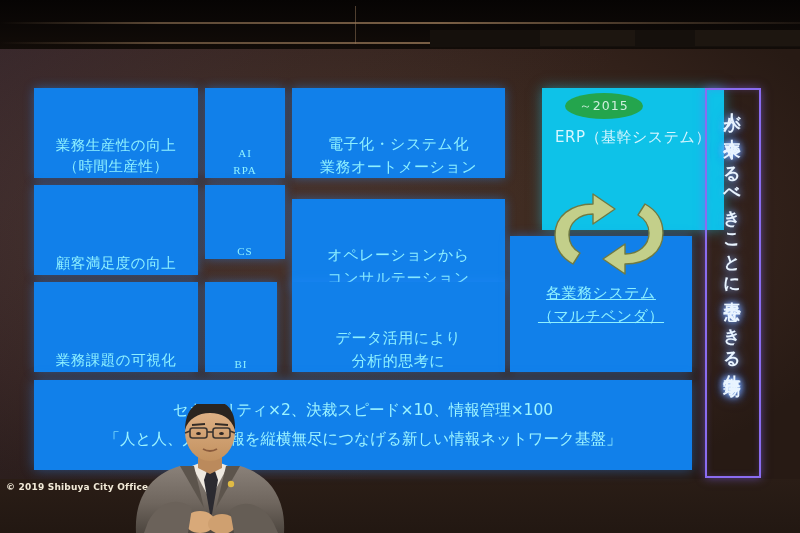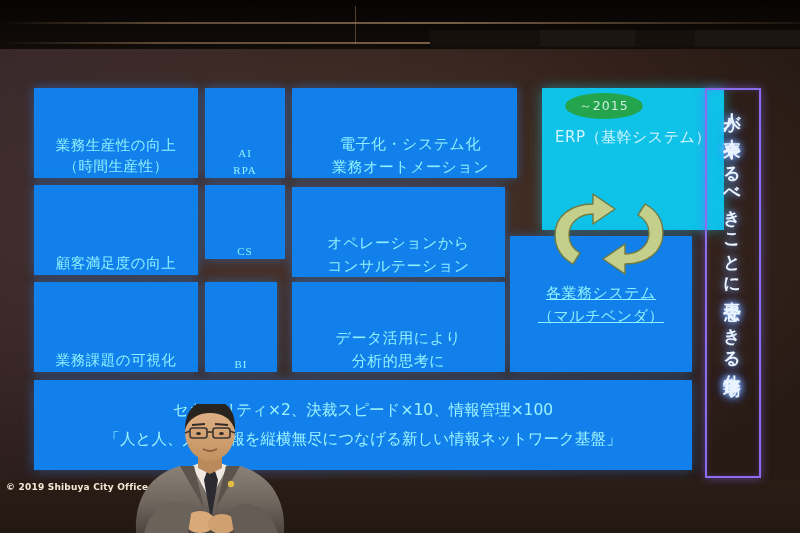--- a/index.html
+++ b/index.html
@@ -184,32 +184,32 @@
   <div class="slide">
 
     <div class="cell c-goal blur" style="left:34px; top:88px; width:164px; height:90px;">
       <span class="ln">業務生産性の向上</span>
       <span class="ln">（時間生産性）</span>
     </div>
     <div class="cell c-tag blur" style="left:205px; top:88px; width:80px; height:90px;">
       <span class="ln">AI</span>
       <span class="ln">RPA</span>
     </div>
-    <div class="cell c-desc blur" style="left:292px; top:88px; width:213px; height:90px;padding-left:12px;">
+    <div class="cell c-desc blur" style="left:292px; top:88px; width:213px; height:90px;">
       <span class="ln">電子化・システム化</span>
       <span class="ln">業務オートメーション</span>
     </div>
 
     <div class="cell c-goal blur" style="left:34px; top:185px; width:164px; height:90px;">
       <span class="ln">顧客満足度の向上</span>
     </div>
     <div class="cell c-tag blur" style="left:205px; top:185px; width:80px; height:74px;">
       <span class="ln">CS</span>
     </div>
-    <div class="cell c-desc blur" style="left:292px; top:187px; width:213px; height:90px;">
+    <div class="cell c-desc blur" style="left:292px; top:199px; width:213px; height:90px;">
       <span class="ln">オペレーションから</span>
       <span class="ln">コンサルテーション</span>
     </div>
 
     <div class="cell c-goal blur" style="left:34px; top:282px; width:164px; height:90px;">
       <span class="ln">業務課題の可視化</span>
     </div>
     <div class="cell c-tag blur" style="left:205px; top:282px; width:72px; height:90px;">
       <span class="ln">BI</span>
     </div>

